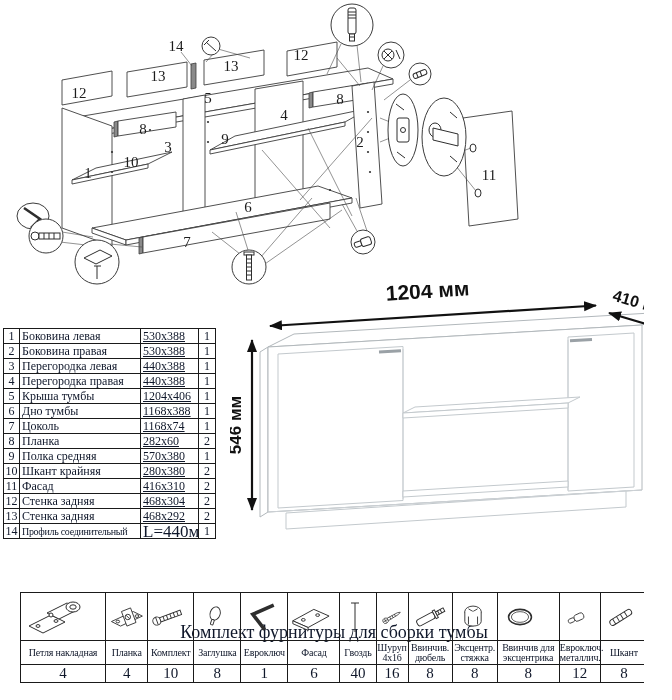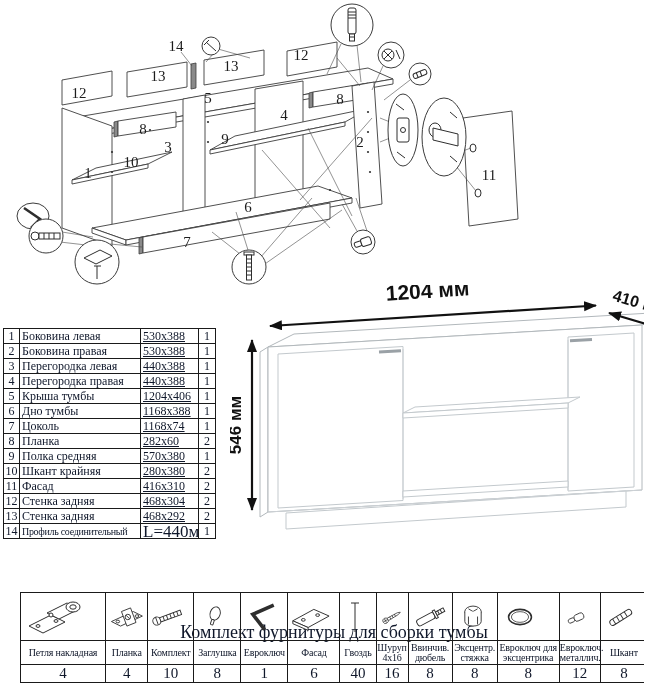--- a/index.html
+++ b/index.html
@@ -545,21 +545,21 @@
         <td class="hw-label-cell">Петля накладная</td>
         <td class="hw-label-cell">Планка</td>
         <td class="hw-label-cell">Комплект</td>
         <td class="hw-label-cell">Заглушка</td>
         <td class="hw-label-cell">Евроключ</td>
         <td class="hw-label-cell">Фасад</td>
         <td class="hw-label-cell">Гвоздь</td>
         <td class="hw-label-cell">Шуруп 4x16</td>
         <td class="hw-label-cell">Ввинчив. дюбель</td>
         <td class="hw-label-cell">Эксцентр. стяжка</td>
-        <td class="hw-label-cell">Евроключ для эксцентрика</td>
+        <td class="hw-label-cell">Ввинчив для эксцентрика</td>
         <td class="hw-label-cell">Евроключ. металлич.</td>
         <td class="hw-label-cell">Шкант</td>
       </tr>
       <tr>
         <td class="hw-qty-cell">4</td>
         <td class="hw-qty-cell">4</td>
         <td class="hw-qty-cell">10</td>
         <td class="hw-qty-cell">8</td>
         <td class="hw-qty-cell">1</td>
         <td class="hw-qty-cell">6</td>

